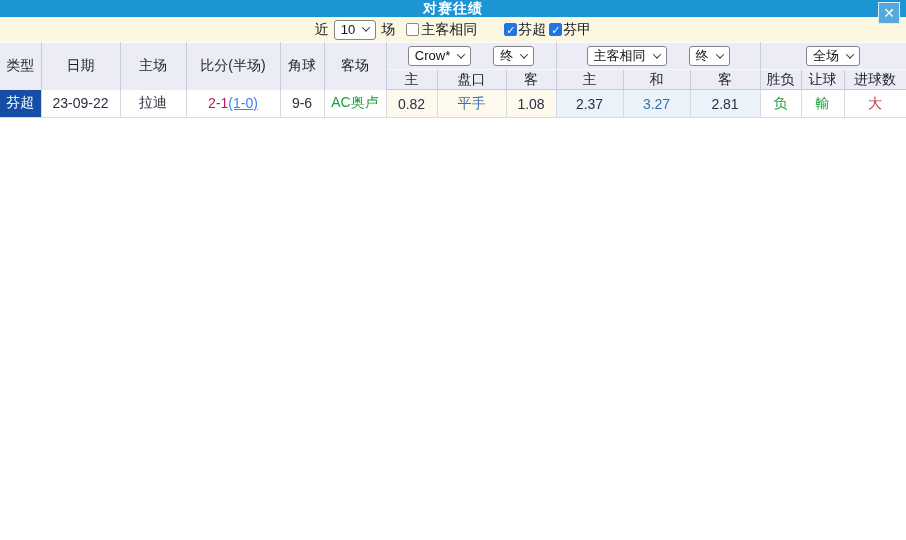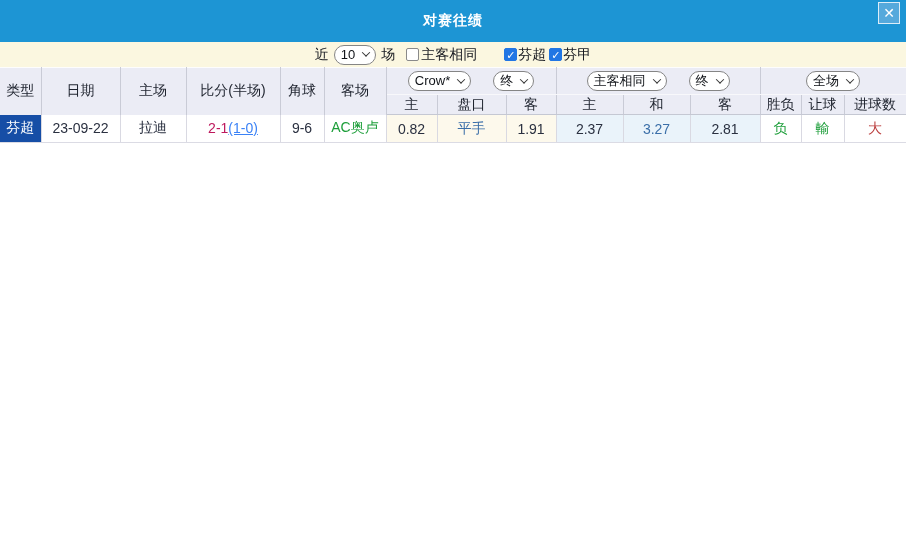--- a/index.html
+++ b/index.html
@@ -1,34 +1,34 @@
 <!DOCTYPE html>
 <html><head>
 <meta charset="utf-8">
 <style>
   * { margin:0; padding:0; box-sizing:border-box; }
   html,body { width:906px; height:540px; background:#fff; }
   body { font-family:"Liberation Sans","DejaVu Sans",sans-serif; font-size:14px; color:#222833; }
   .window { position:relative; width:906px; height:540px; background:#fff; overflow:hidden; }
 
   
-  .titlebar { position:relative; height:42px; background:#1d95d4; display:flex; align-items:center; justify-content:center; }
+  .titlebar { position:relative; height:17px; background:#1d95d4; display:flex; align-items:center; justify-content:center; }
   .titlebar .title { color:#fff; font-weight:bold; font-size:14px; letter-spacing:1px; }
   .close-btn { position:absolute; right:6px; top:2px; width:22px; height:22px; background:#55a9dc; border:1px solid #dcedf8; display:flex; align-items:center; justify-content:center; color:#fff; font-size:14px; font-weight:bold; cursor:pointer; line-height:1; }
 
   
   .filterbar { height:25px; background:#fbf7e0; display:flex; align-items:center; justify-content:center; gap:5px; font-size:14px; color:#15181f; }
   .cb { display:inline-block; width:13px; height:13px; background:#fff; border:1px solid #8a8a8a; border-radius:2px; vertical-align:middle; cursor:pointer; }
   .cb.checked { background:#2176e4; border-color:#2176e4; color:#fff; font-size:11px; line-height:12px; text-align:center; font-weight:bold; }
   .cb.checked span { display:block; transform:translateY(-0.5px); }
   .lbl-tight { display:flex; align-items:center; gap:1px; }
   .lbl-gap { display:flex; align-items:center; gap:2px; margin-left:6px; margin-right:22px; }
 
   
-  .select { display:inline-flex; align-items:center; justify-content:space-between; background:#fff; border:1px solid #858585; border-radius:10px; padding:1px 6px 2px 6px; font-size:13px; color:#101318; cursor:pointer; height:20px; }
+  .select { display:inline-flex; align-items:center; justify-content:space-between; background:#fff; border:1px solid #858585; border-radius:3px; padding:1px 6px 2px 6px; font-size:13px; color:#101318; cursor:pointer; height:20px; }
   .chev { display:inline-block; width:6px; height:6px; border-right:1.7px solid #333; border-bottom:1.7px solid #333; transform:rotate(45deg) translate(-1px,-1px); margin-left:8px; }
 
   
   table { border-collapse:collapse; table-layout:fixed; width:906px; border-top:1px solid #fdfdfd; }
   th { background:#ebecf5; font-weight:normal; font-size:14px; color:#1c212c; border-right:1px solid #c9cbd6; text-align:center; }
   tr.hrow1 th { height:27px; }
   tr.hrow1 th.grp-cell { border-bottom:1px solid #f8f8fb; }
   tr.hrow2 th { height:20px; border-bottom:1px solid #c5c8d3; }
   td { height:28px; text-align:center; font-size:14px; color:#2a3040; background:#fff; border-right:1px solid #d9d9e2; border-bottom:1px solid #dbdbe4; }
   td.league-cell { background:#164ea6; color:#fff; }
@@ -150,21 +150,21 @@
     </tr>
     <tr>
       <td class="league-cell">芬超</td>
       <td>23-09-22</td>
       <td>拉迪</td>
       <td><span class="t-red">2-1</span><span class="t-dark">(1-0)</span></td>
       <td>9-6</td>
       <td class="t-green">AC奥卢</td>
       <td class="cream">0.82</td>
       <td class="cream t-blue">平手</td>
-      <td class="cream">1.91</td>
+      <td class="cream">1.08</td>
       <td class="lblue">2.37</td>
       <td class="lblue t-blue">3.27</td>
       <td class="lblue">2.81</td>
       <td class="t-green">负</td>
       <td class="t-green">輸</td>
       <td class="t-darkred">大</td>
     </tr>
   </tbody>
     </table>
 

